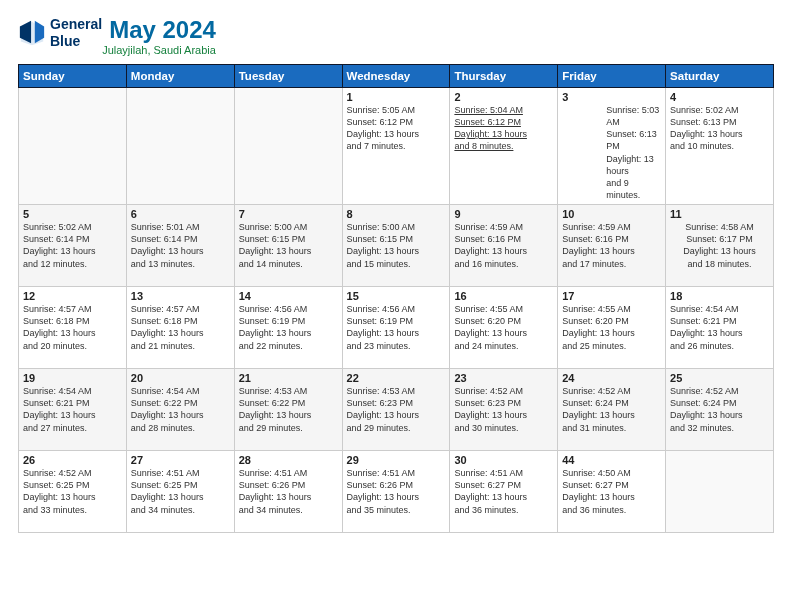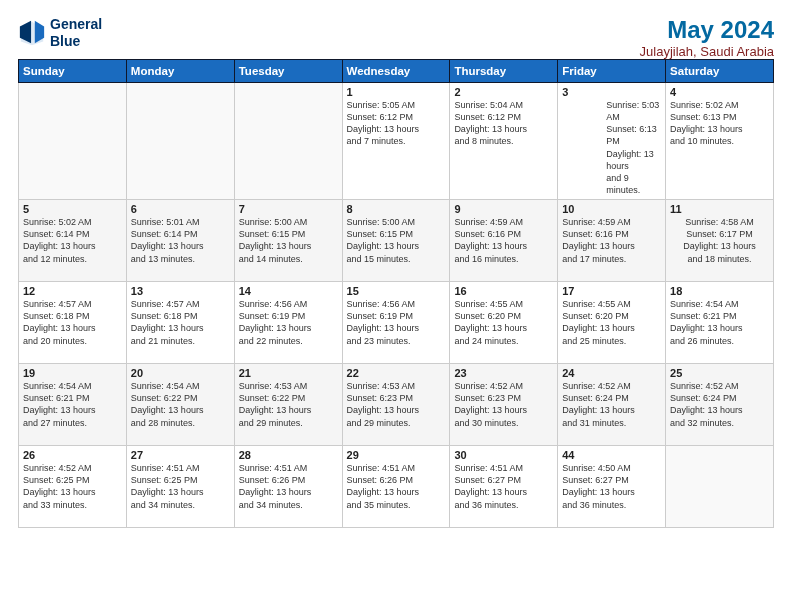--- a/index.html
+++ b/index.html
@@ -10,22 +10,22 @@
       background: #fff;
       overflow: hidden;
     }
     .page {
       width: 792px;
       height: 612px;
       padding: 16px 18px 10px 18px;
     }
     .header {
       display: flex;
-      justify-content: space-between;
       align-items: flex-start;
+      margin-bottom: 8px;
     }
     .logo {
       display: flex;
       align-items: center;
       gap: 4px;
     }
     .logo-text {
       font-size: 14px;
       font-weight: bold;
       color: #003366;
@@ -37,22 +37,22 @@
     }
     .title-block {
       text-align: right;
     }
     .title-month {
       font-size: 24px;
       font-weight: bold;
       color: #0369a1;
     }
     .title-location {
-      font-size: 13px;
-      color: #7f1d1d;
+      font-size: 11px;
+      color: #15803d;
     }
     .calendar {
       width: 100%;
       border-collapse: collapse;
       table-layout: fixed;
     }
     .calendar thead tr th {
       background: #1a6bbf;
       color: #fff;
       font-size: 11.5px;
@@ -129,21 +129,21 @@
           <td class="empty-cell"></td>
           <td>
             <span class="day-num">1</span>
             <div class="cell-text" style="white-space: pre-line;">Sunrise: 5:05 AM
 Sunset: 6:12 PM
 Daylight: 13 hours
 and 7 minutes.</div>
           </td>
           <td>
             <span class="day-num">2</span>
-            <div class="cell-text" style="white-space: pre-line;">Sunrise: 5:04 AM
+            <div class="cell-text" style="white-space: pre-line; text-decoration: underline;">Sunrise: 5:04 AM
 Sunset: 6:12 PM
 Daylight: 13 hours
 and 8 minutes.</div>
           </td>
           <td>
             <span class="day-num">3</span>
             <div class="cell-text" style="white-space: pre-line; margin-left: 44px;">Sunrise: 5:03 AM
 Sunset: 6:13 PM
 Daylight: 13 hours
 and 9 minutes.</div>

